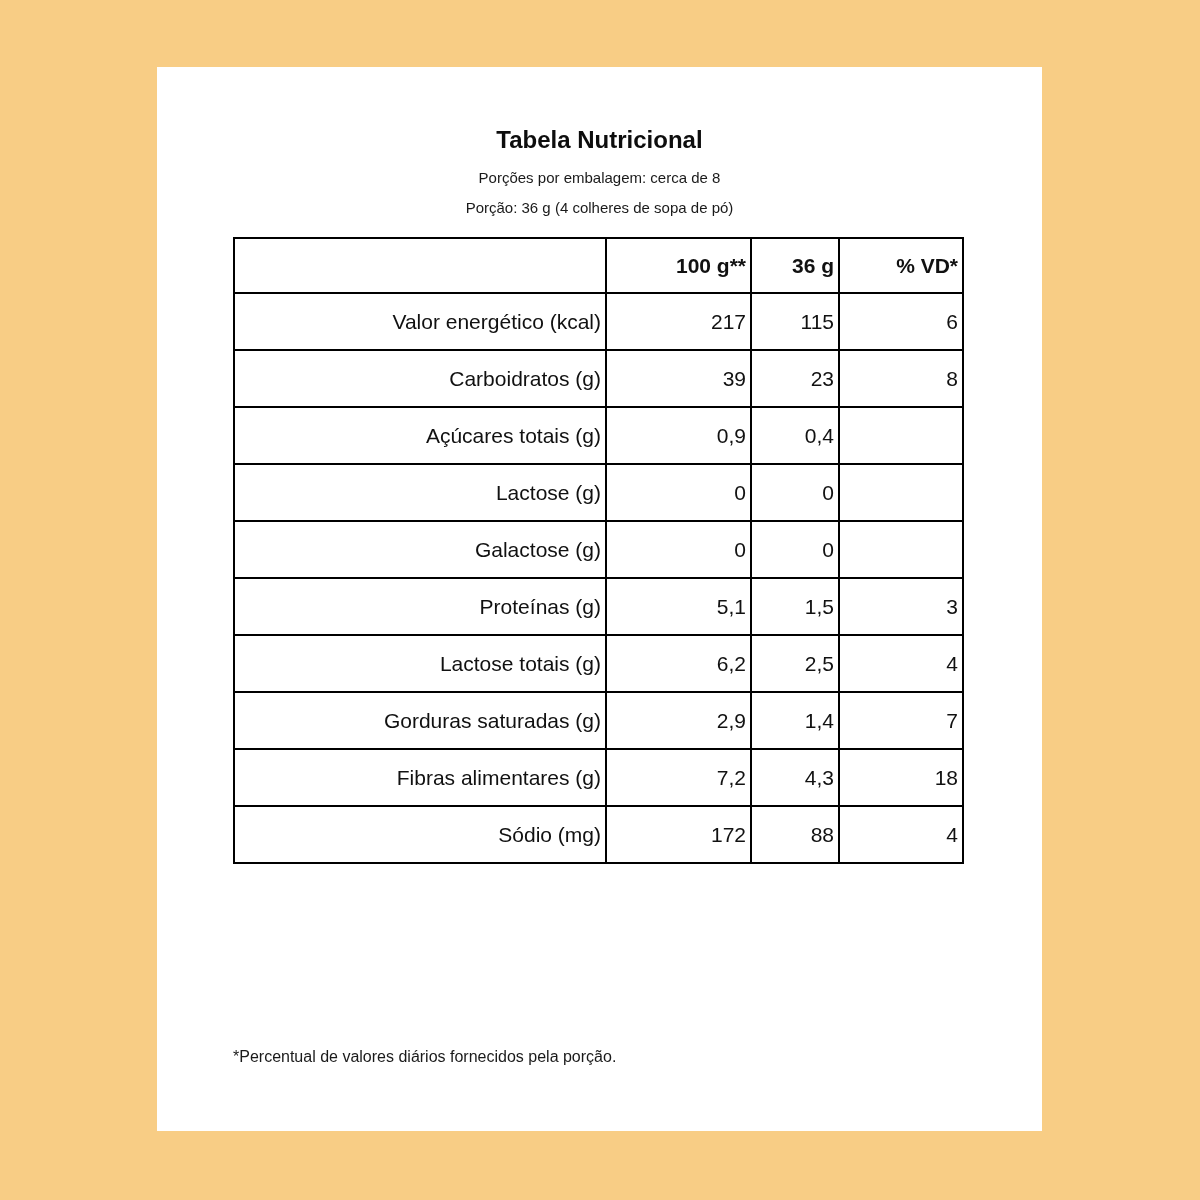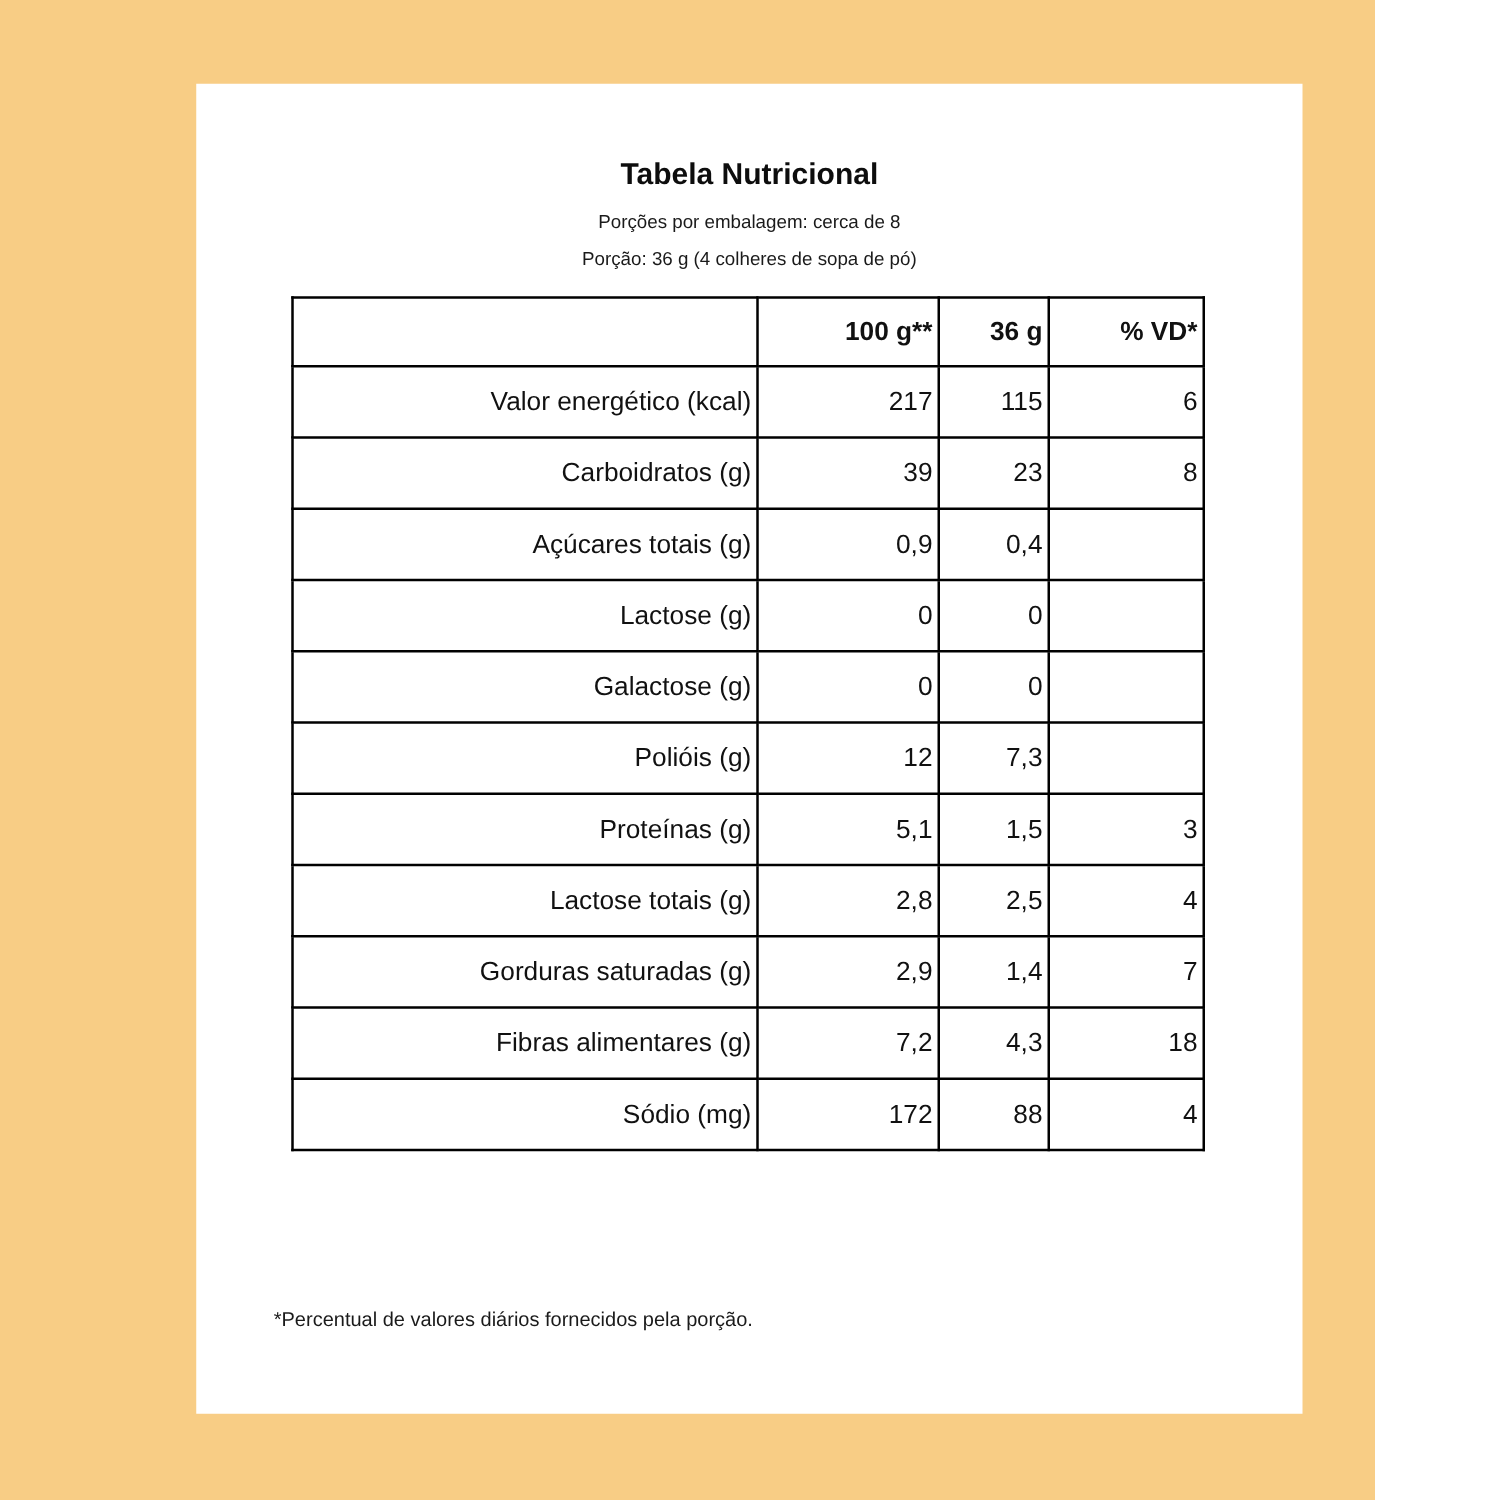--- a/index.html
+++ b/index.html
@@ -3,21 +3,21 @@
 <meta charset="utf-8">
 <style>
   * { margin: 0; padding: 0; box-sizing: border-box; }
   html, body {
     width: 1200px; height: 1200px;
     font-family: "Liberation Sans", "DejaVu Sans", sans-serif;
     color: #111;
   }
   .stage {
     position: relative;
-    width: 1100px; height: 1200px;
+    width: 1200px; height: 1200px;
     background: #F8CD85;
     overflow: hidden;
   }
   .card {
     position: absolute;
     left: 157px; top: 67px;
     width: 885px; height: 1064px;
     background: #ffffff;
   }
   .title {
@@ -55,21 +55,21 @@
   table.nutri thead th {
     font-weight: bold;
     height: 55px;
   }
   .col-label  { width: 372px; }
   .col-100g   { width: 145px; }
   .col-36g    { width: 88px;  }
   .col-vd     { width: 124px; }
   .footnote {
     position: absolute;
-    left: 62px; top: 981px;
+    left: 76px; top: 981px;
     font-size: 16px;
     color: #1a1a1a;
   }
 </style>
 </head>
 <body>
 
 <div class="stage">
   <div class="card">
 
@@ -120,34 +120,28 @@
           <td>0</td>
           <td></td>
         </tr>
         <tr>
           <td>Galactose (g)</td>
           <td>0</td>
           <td>0</td>
           <td></td>
         </tr>
         <tr>
-          <td>Polióis (g)</td>
-          <td>12</td>
-          <td>7,3</td>
-          <td></td>
-        </tr>
-        <tr>
           <td>Proteínas (g)</td>
           <td>5,1</td>
           <td>1,5</td>
           <td>3</td>
         </tr>
         <tr>
           <td>Lactose totais (g)</td>
-          <td>2,8</td>
+          <td>6,2</td>
           <td>2,5</td>
           <td>4</td>
         </tr>
         <tr>
           <td>Gorduras saturadas (g)</td>
           <td>2,9</td>
           <td>1,4</td>
           <td>7</td>
         </tr>
         <tr>

